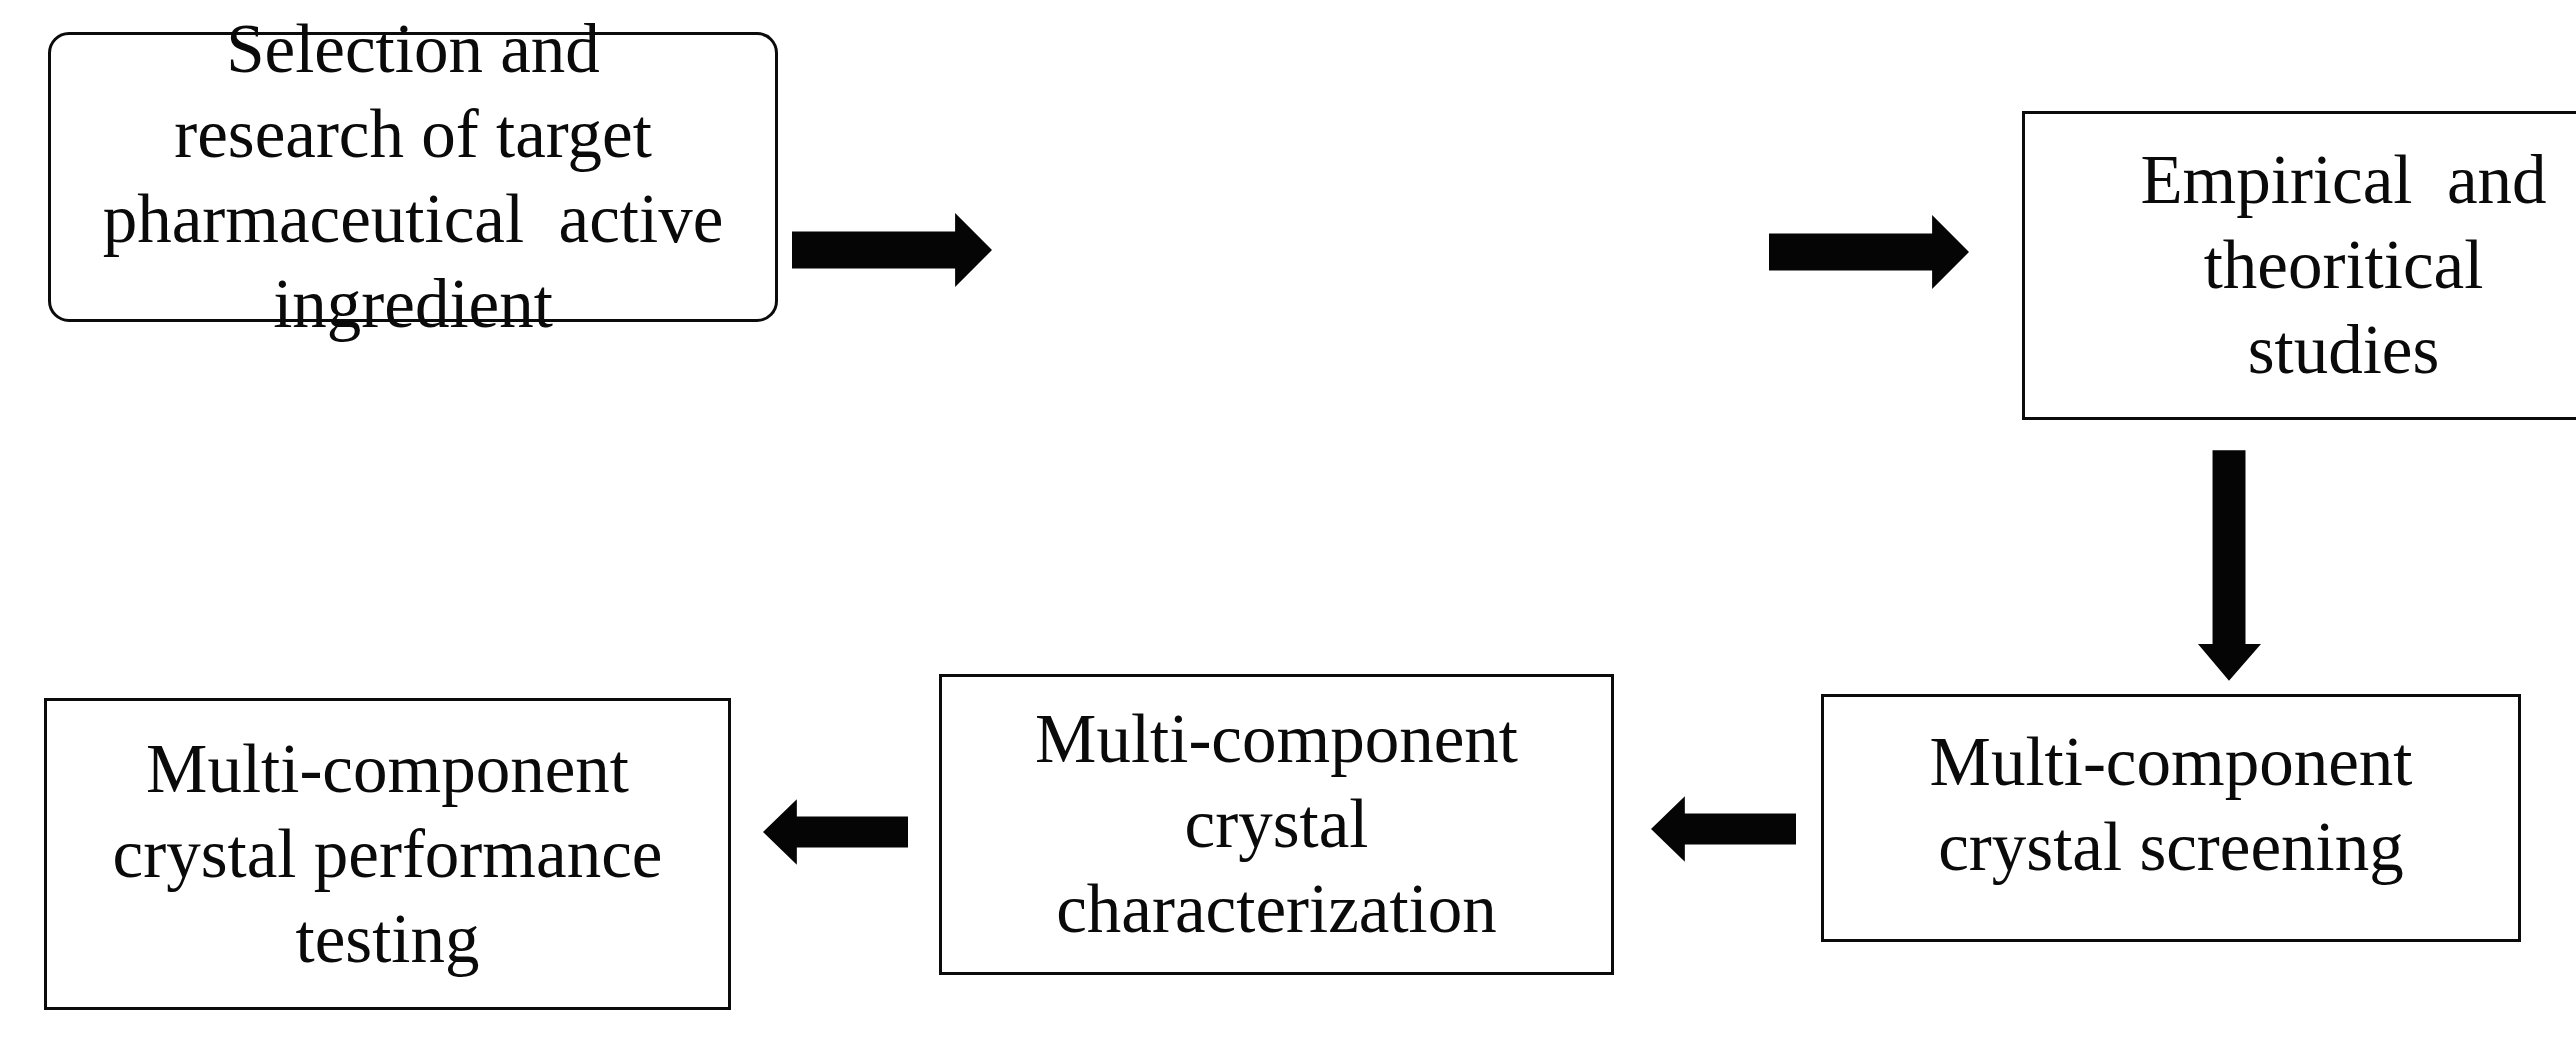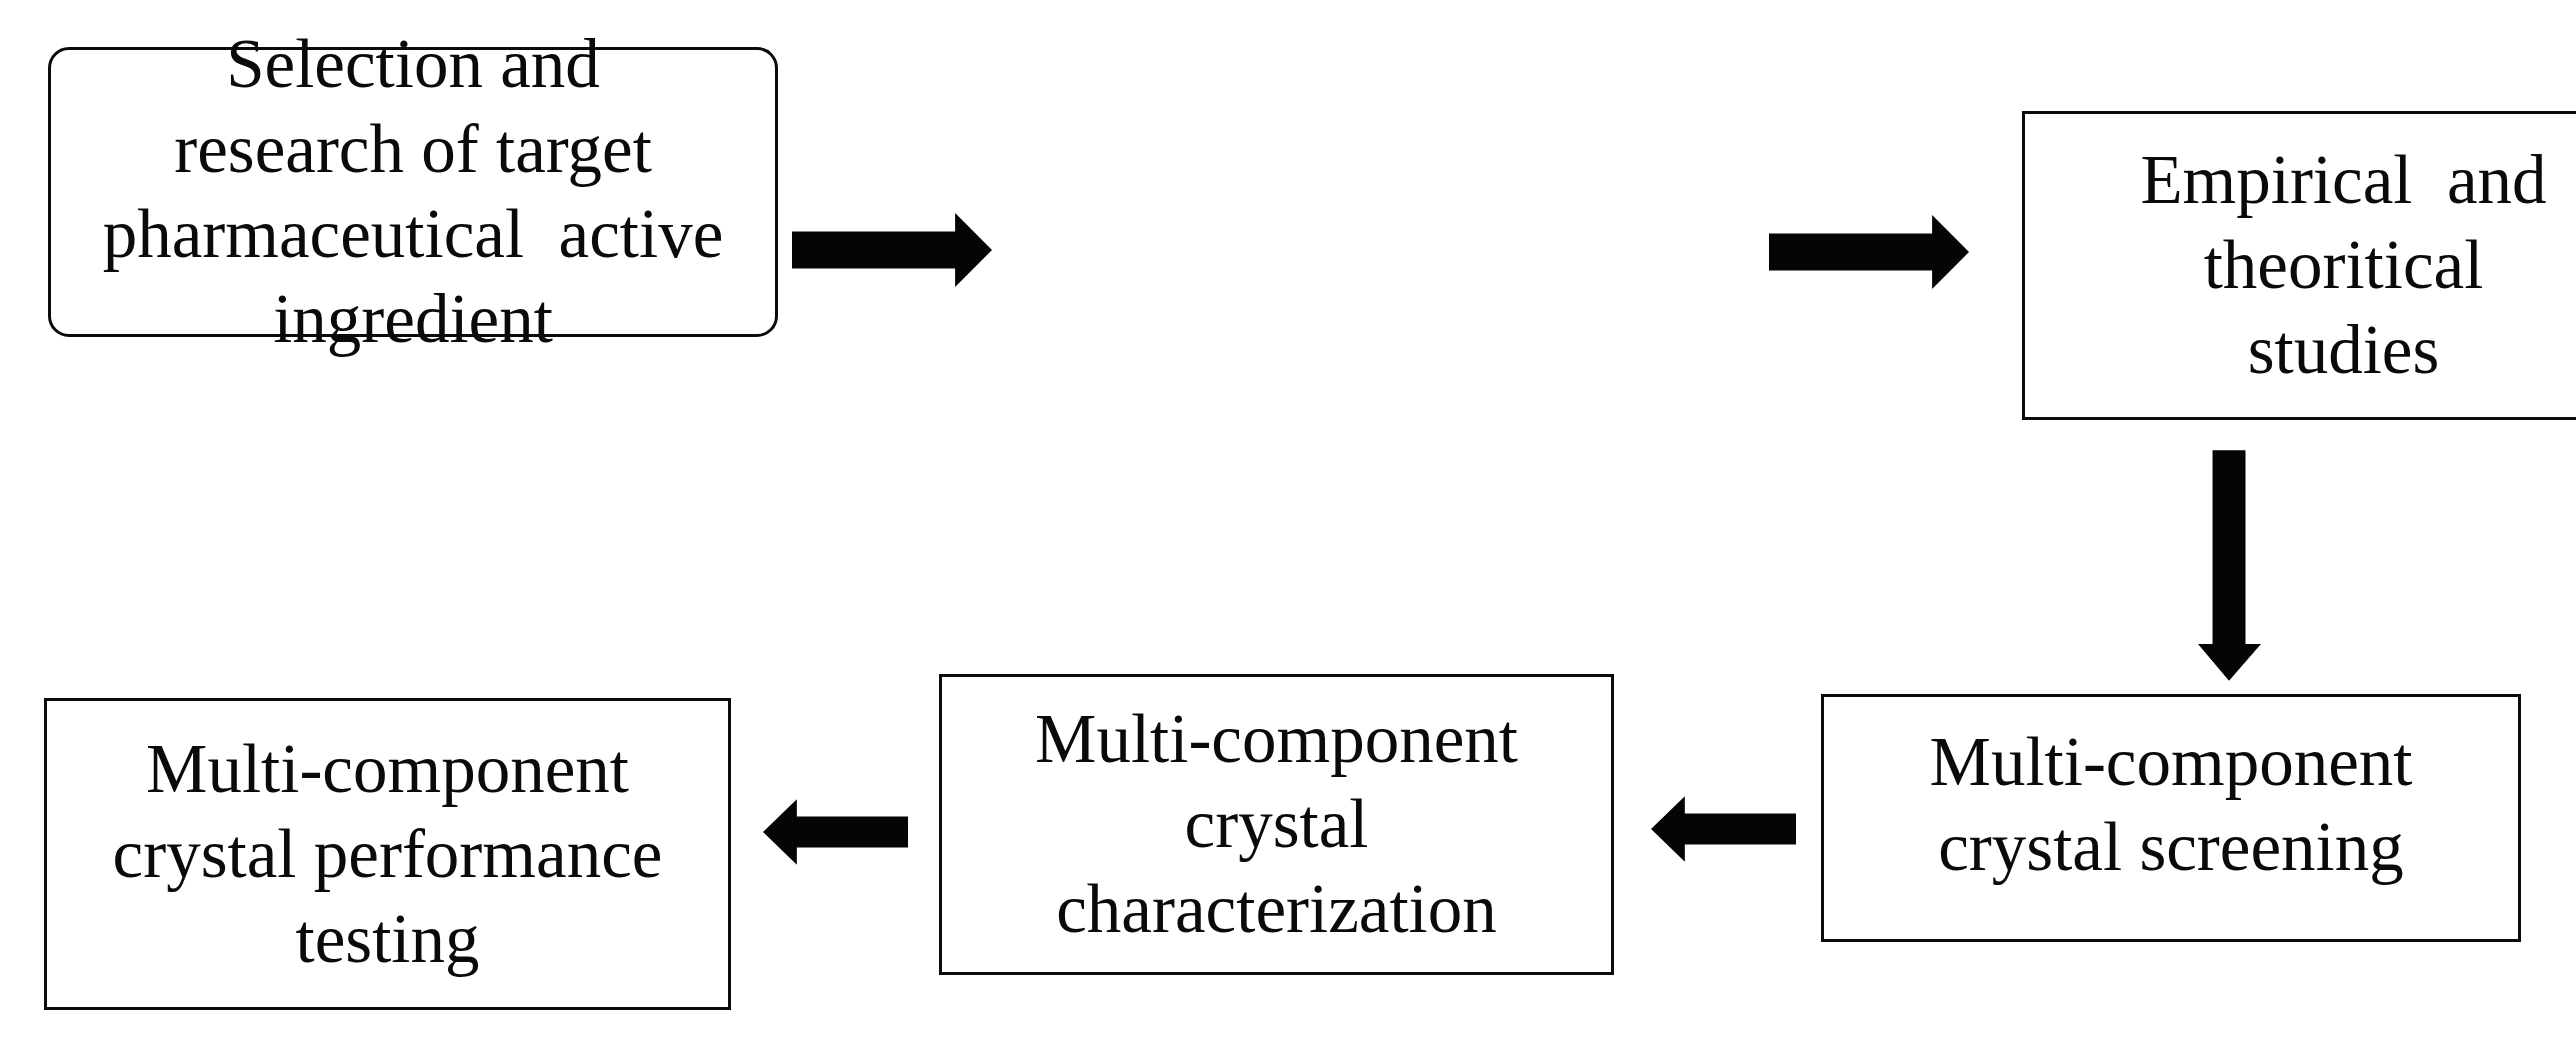--- a/index.html
+++ b/index.html
@@ -40,21 +40,21 @@
   }
   .arrow polygon {
     fill: #050505;
   }
 </style>
 </head>
 <body>
 
 <div id="canvas">
 
-  <div class="node" style="left:48px; top:47px; width:730px; height:290px;border-radius:21px;">
+  <div class="node" style="left:48px; top:32px; width:730px; height:290px;border-radius:21px;">
     <span class="label">Selection and
 research of target
 pharmaceutical  active
 ingredient</span>
   </div>
 
 
   <div class="node" style="left:1980px; top:111px; width:643px; height:309px;margin-left:42px;">
     <span class="label">Empirical  and
 theoritical

